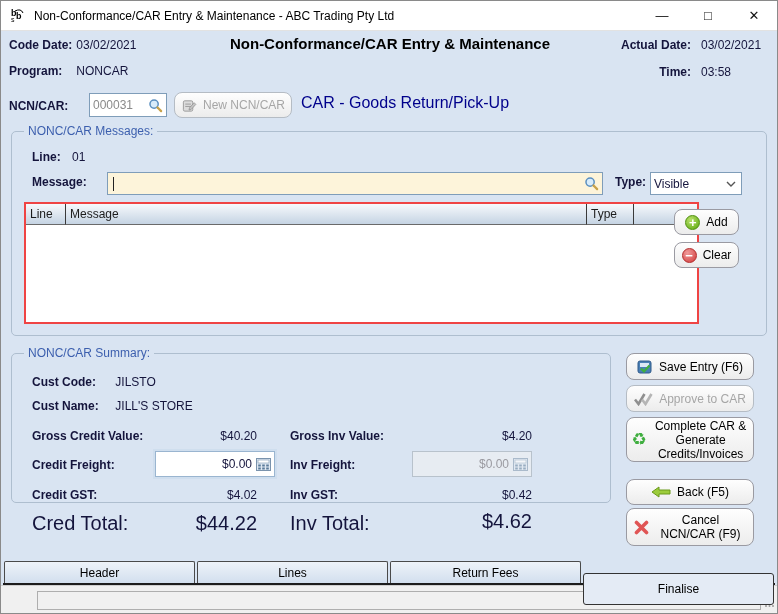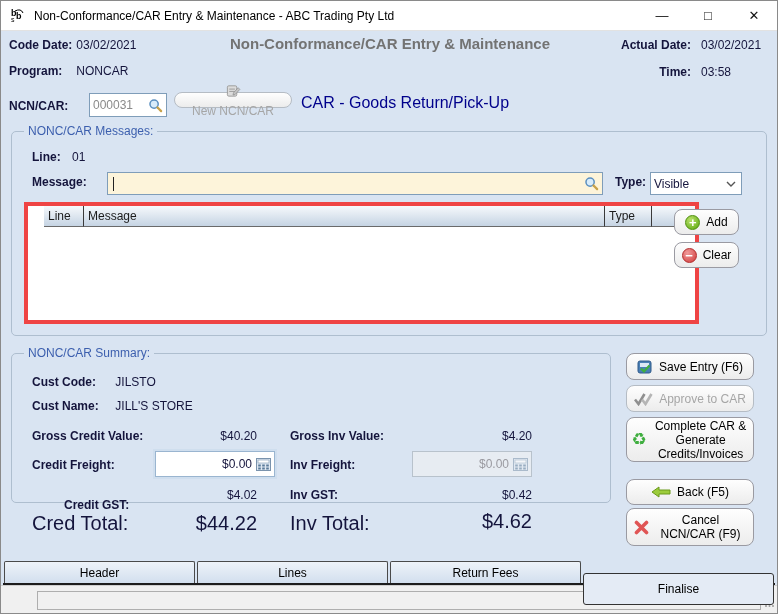--- a/index.html
+++ b/index.html
@@ -22,40 +22,40 @@
     width:46px; height:100%; display:flex; align-items:center; justify-content:center;
     font-size:13px; color:#111; cursor:default;
   }
   
   .hdr-left { position:absolute; left:8px; top:37px; }
   .hdr-left .row { margin-bottom:12px; }
   .lbl { font-weight:bold; }
   .hdr-left .lbl { display:inline-block; width:64px; }
   .hdr-center { position:absolute; left:169px; top:32px; width:440px; text-align:center; }
   .app-title { font-size:21px; font-weight:bold; color:#00008b; line-height:25px; }
-  .app-subtitle { font-size:15px; font-weight:bold; color:#737373; line-height:21px; }
+  .app-subtitle { font-size:15px; font-weight:bold; color:#000000; line-height:21px; }
   .hdr-right { position:absolute; right:8px; top:37px; }
   .hdr-right .row { display:flex; margin-bottom:13px; }
   .hdr-right .lbl { width:86px; text-align:right; }
   .hdr-right .val { width:68px; margin-left:10px; }
   
   .ncn-label { position:absolute; left:8px; top:98px; font-weight:bold; }
   .fake-input {
     background:#ffffff; border:1px solid #7f9db9; display:flex; align-items:center;
     padding:0 3px; font-size:12px;
   }
   .ncn-input { position:absolute; left:88px; top:92px; width:78px; height:24px; color:#8a8a8a; }
   .ncn-input .txt { flex:1; }
   .btn {
     background:linear-gradient(#fefefe,#ececec); border:1px solid #9a9aa2; border-radius:8px;
     display:flex; align-items:center; justify-content:center; font-size:12px; color:#000;
     cursor:default; gap:6px; padding:0 4px;
   }
   .btn.disabled { color:#a6a6a6; border-color:#b5bcc4; }
-  .new-ncn-btn { position:absolute; left:173px; top:91px; width:118px; height:16px;flex-direction:column; }
+  .new-ncn-btn { position:absolute; left:173px; top:91px; width:118px; height:26px; }
   .mode-title { position:absolute; left:300px; top:93px; font-size:16px; color:#00008b; }
   
   .groupbox {
     position:absolute; border:1px solid #aebecf; border-radius:5px; background:#d9e4f2;
   }
   .group-legend {
     position:absolute; top:-8px; left:12px; background:#d9e4f2; padding:0 4px;
     color:#3c5fae; font-size:12px;
   }
   .msg-group { left:10px; top:130px; width:756px; height:205px; }
@@ -65,21 +65,21 @@
   .line-row .val { margin-left:8px; font-weight:normal; }
   .msg-label { position:absolute; left:20px; top:43px; font-weight:bold; }
   .msg-input { position:absolute; left:95px; top:40px; width:496px; height:23px; background:#fdf4da; }
   .msg-input .caret { width:1px; height:14px; background:#222; margin-left:2px; }
   .msg-input .spacer { flex:1; }
   .type-label { position:absolute; left:603px; top:43px; font-weight:bold; }
   .type-select { position:absolute; left:638px; top:40px; width:92px; height:23px; background:#fff; }
   .type-select .txt { flex:1; }
   .msg-table {
     position:absolute; left:12px; top:70px; width:675px; height:122px;
-    background:#ffffff; border:4px solid #ef4444; display:flex; flex-direction:column;padding-left:16px;
+    background:#ffffff; border:2px solid #ef4444; display:flex; flex-direction:column;
   }
   .thead { display:flex; height:21px; background:linear-gradient(#f6f9fc,#c3d2e2); }
   .th {
     padding:3px 4px 0 4px; font-size:12px; color:#1c1c1c;
     border-right:1px solid #3a3a3a; border-bottom:1px solid #6a6a6a;
   }
   .th-line { width:40px; }
   .th-message { width:521px; }
   .th-type { width:47px; }
   .th-fill { flex:1; border-right:none; }
@@ -285,21 +285,21 @@
           <rect x="2.2" y="6.5" width="2.6" height="2" fill="#5a7a9a"></rect>
             <rect x="6.2" y="6.5" width="2.6" height="2" fill="#5a7a9a"></rect>
             <rect x="10.2" y="6.5" width="2.6" height="2" fill="#5a7a9a"></rect>
           <rect x="2.2" y="9.5" width="2.6" height="2" fill="#5a7a9a"></rect>
             <rect x="6.2" y="9.5" width="2.6" height="2" fill="#5a7a9a"></rect>
             <rect x="10.2" y="9.5" width="2.6" height="2" fill="#5a7a9a"></rect>
         </svg>
       </span>
     </div>
 
-    <span class="fin-lbl" style="left:20px; top:144px;margin-left:32px;">Credit GST:</span>
+    <span class="fin-lbl" style="left:20px; top:134px;">Credit GST:</span>
     <span class="fin-val" style="left:165px; top:134px; width:80px;">$4.02</span>
 
     <span class="fin-lbl big" style="left:20px; top:158px;">Cred Total:</span>
     <span class="fin-val big" style="left:155px; top:158px; width:90px;">$44.22</span>
 
     <span class="fin-lbl" style="left:278px; top:75px;">Gross Inv Value:</span>
     <span class="fin-val" style="left:440px; top:75px; width:80px;">$4.20</span>
 
     <span class="fin-lbl" style="left:278px; top:104px;">Inv Freight:</span>
     <div class="fake-input freight-input disabled" style="left:400px; top:97px;">

